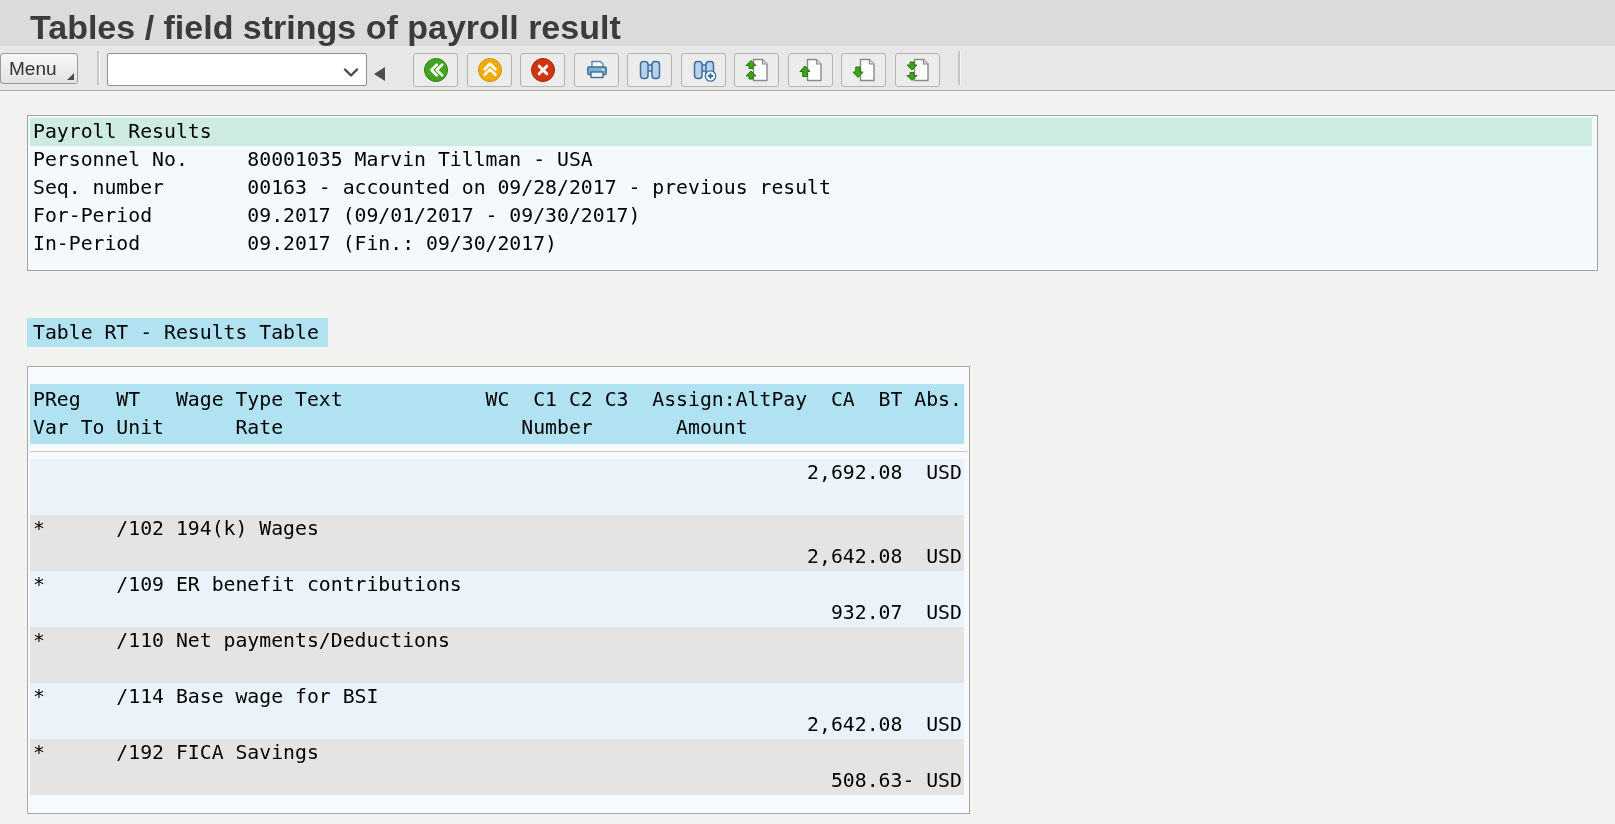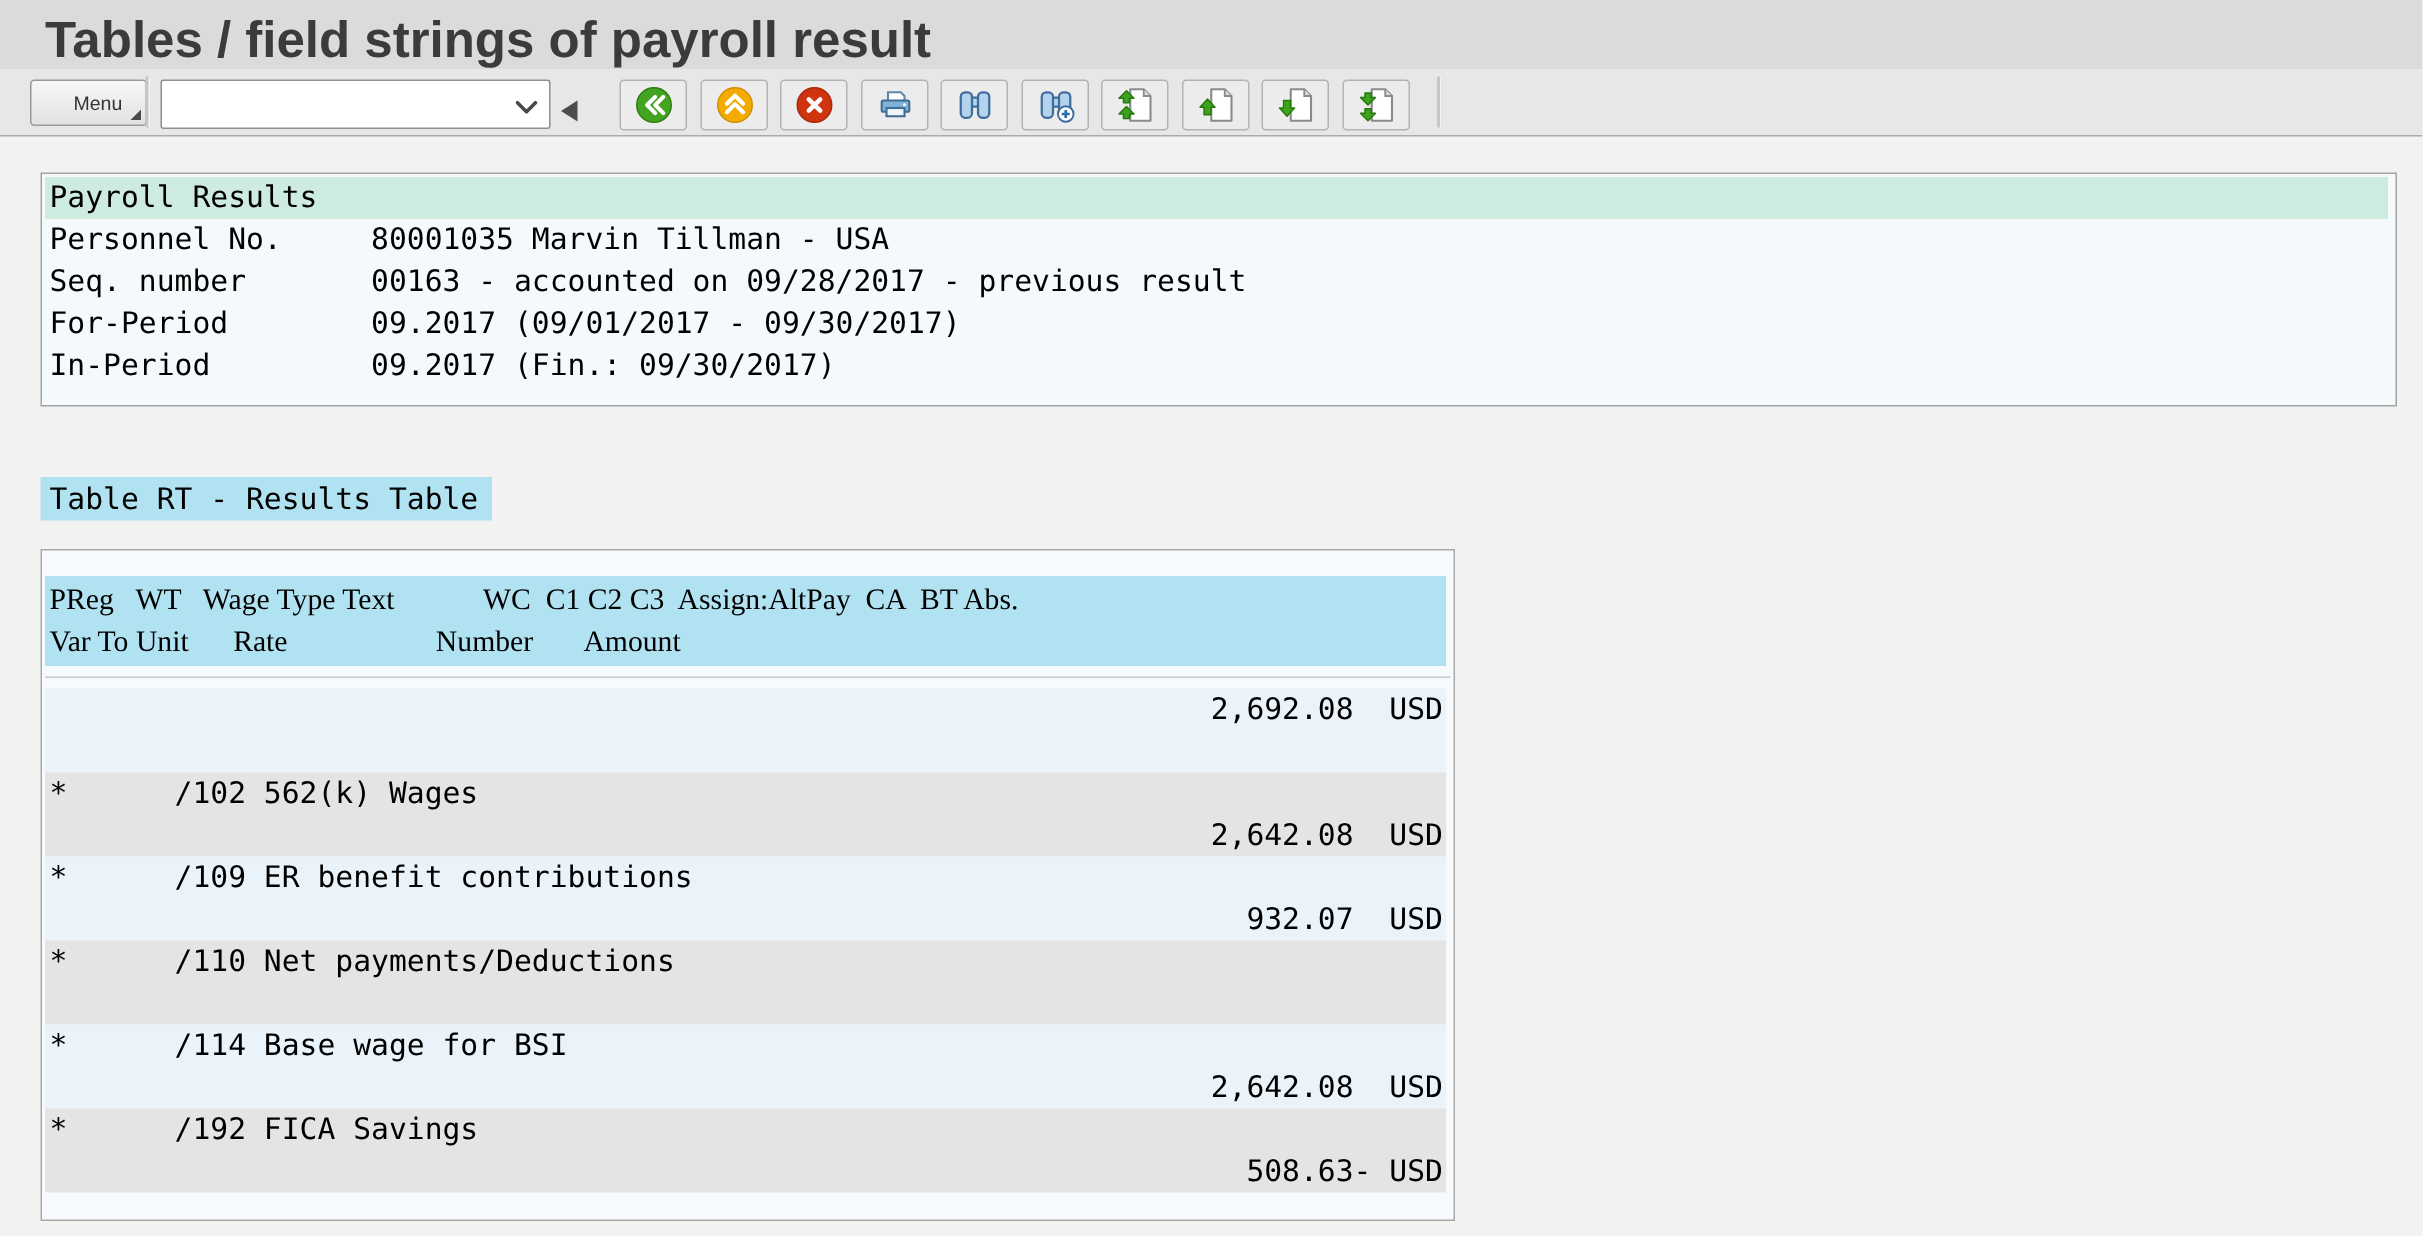--- a/index.html
+++ b/index.html
@@ -6,24 +6,24 @@
   .screen{position:relative;width:1615px;height:824px;overflow:hidden;
           font-family:"Liberation Sans",sans-serif;background:#f2f2f1;}
 
   
   .titlebar{position:absolute;left:0;top:0;width:1615px;height:46px;background:#dbdbdb;}
   .titlebar h1{margin:0;padding:8px 0 0 30px;font-size:34px;font-weight:bold;color:#3b3b3b;}
 
   
   .toolbar{position:absolute;left:0;top:46px;width:1615px;height:44px;background:#e7e7e7;
            border-bottom:1px solid #ababab;}
-  .menu-btn{position:absolute;left:20px;top:7px;width:78px;height:31px;
+  .menu-btn{position:absolute;left:0;top:7px;width:78px;height:31px;
             background:linear-gradient(#f7f7f7,#e2e2e2);border:1px solid #9a9a9a;border-radius:3px;
-            font-family:"Liberation Sans",sans-serif;font-size:13px;color:#333;text-align:left;
-            padding:0 0 0 28px;cursor:pointer;}
+            font-family:"Liberation Sans",sans-serif;font-size:19px;color:#333;text-align:left;
+            padding:0 0 0 8px;cursor:pointer;}
   .menu-btn .corner{position:absolute;right:3px;bottom:3px;width:0;height:0;
             border-left:7px solid transparent;border-bottom:7px solid #4a4a4a;}
   .tb-sep{position:absolute;top:5px;width:2px;height:34px;background:#c6c6c6;border-right:1px solid #f4f4f4;}
   .sep1{left:97px;} .sep2{left:958px;}
   .combo{position:absolute;left:107px;top:7px;width:258px;height:31px;background:#fff;
          border:1px solid #8f8f8f;border-radius:2px;}
   .combo input{position:absolute;left:0;top:0;width:228px;height:29px;border:0;outline:none;
          background:transparent;font-family:"Liberation Sans",sans-serif;font-size:16px;padding:0 6px;}
   .combo .chev{position:absolute;right:7px;top:10px;}
   .back-tri{position:absolute;left:374px;top:21px;width:0;height:0;cursor:pointer;
@@ -42,21 +42,21 @@
   .iline{height:28px;padding-left:5px;overflow:hidden;}
   .iline.strip{margin:0 5px 0 2px;padding-left:3px;background:#cdebdf;}
 
   
   .rt-label{position:absolute;left:27px;top:318px;height:29px;line-height:29px;
             background:#b1e2f2;padding:0 9px 0 6px;}
   .rt-box{position:absolute;left:27px;top:366px;width:943px;height:448px;box-sizing:border-box;
           background:#f6fafc;border:1px solid #a8a8a8;overflow:hidden;}
   .rt-header{margin:17px 5px 0 2px;height:60px;box-sizing:border-box;background:#b1e2f2;
              padding:2px 0 2px 3px;overflow:hidden;}
-  .hline{height:28px;font-family:Liberation Serif, serif;}
+  .hline{height:28px;}
   .rt-sep{margin:7px 2px 0 2px;border-top:1px solid #c9c9c9;height:0;}
   .rt-rows{margin:7px 5px 0 2px;}
   .rt-row{height:56px;padding-left:3px;overflow:hidden;cursor:pointer;}
   .rt-row.blue{background:#eaf3fa;}
   .rt-row.gray{background:#e4e4e3;}
   .rline{height:28px;}
 </style>
 </head>
 <body>
 
@@ -180,21 +180,21 @@
     <div class="rt-header">
       <div class="hline mono">PReg   WT   Wage Type Text            WC  C1 C2 C3  Assign:AltPay  CA  BT Abs.</div>
       <div class="hline mono">Var To Unit      Rate                    Number       Amount</div>
     </div>
     <div class="rt-sep"></div>
     <div class="rt-rows">
       <div class="rt-row blue">
         <div class="rline mono">                                                                 2,692.08  USD</div>
       </div>
       <div class="rt-row gray">
-        <div class="rline mono">*      /102 562(k) Wages</div>
+        <div class="rline mono">*      /102 194(k) Wages</div>
         <div class="rline mono">                                                                 2,642.08  USD</div>
       </div>
       <div class="rt-row blue">
         <div class="rline mono">*      /109 ER benefit contributions</div>
         <div class="rline mono">                                                                   932.07  USD</div>
       </div>
       <div class="rt-row gray">
         <div class="rline mono">*      /110 Net payments/Deductions</div>
       </div>
       <div class="rt-row blue">

